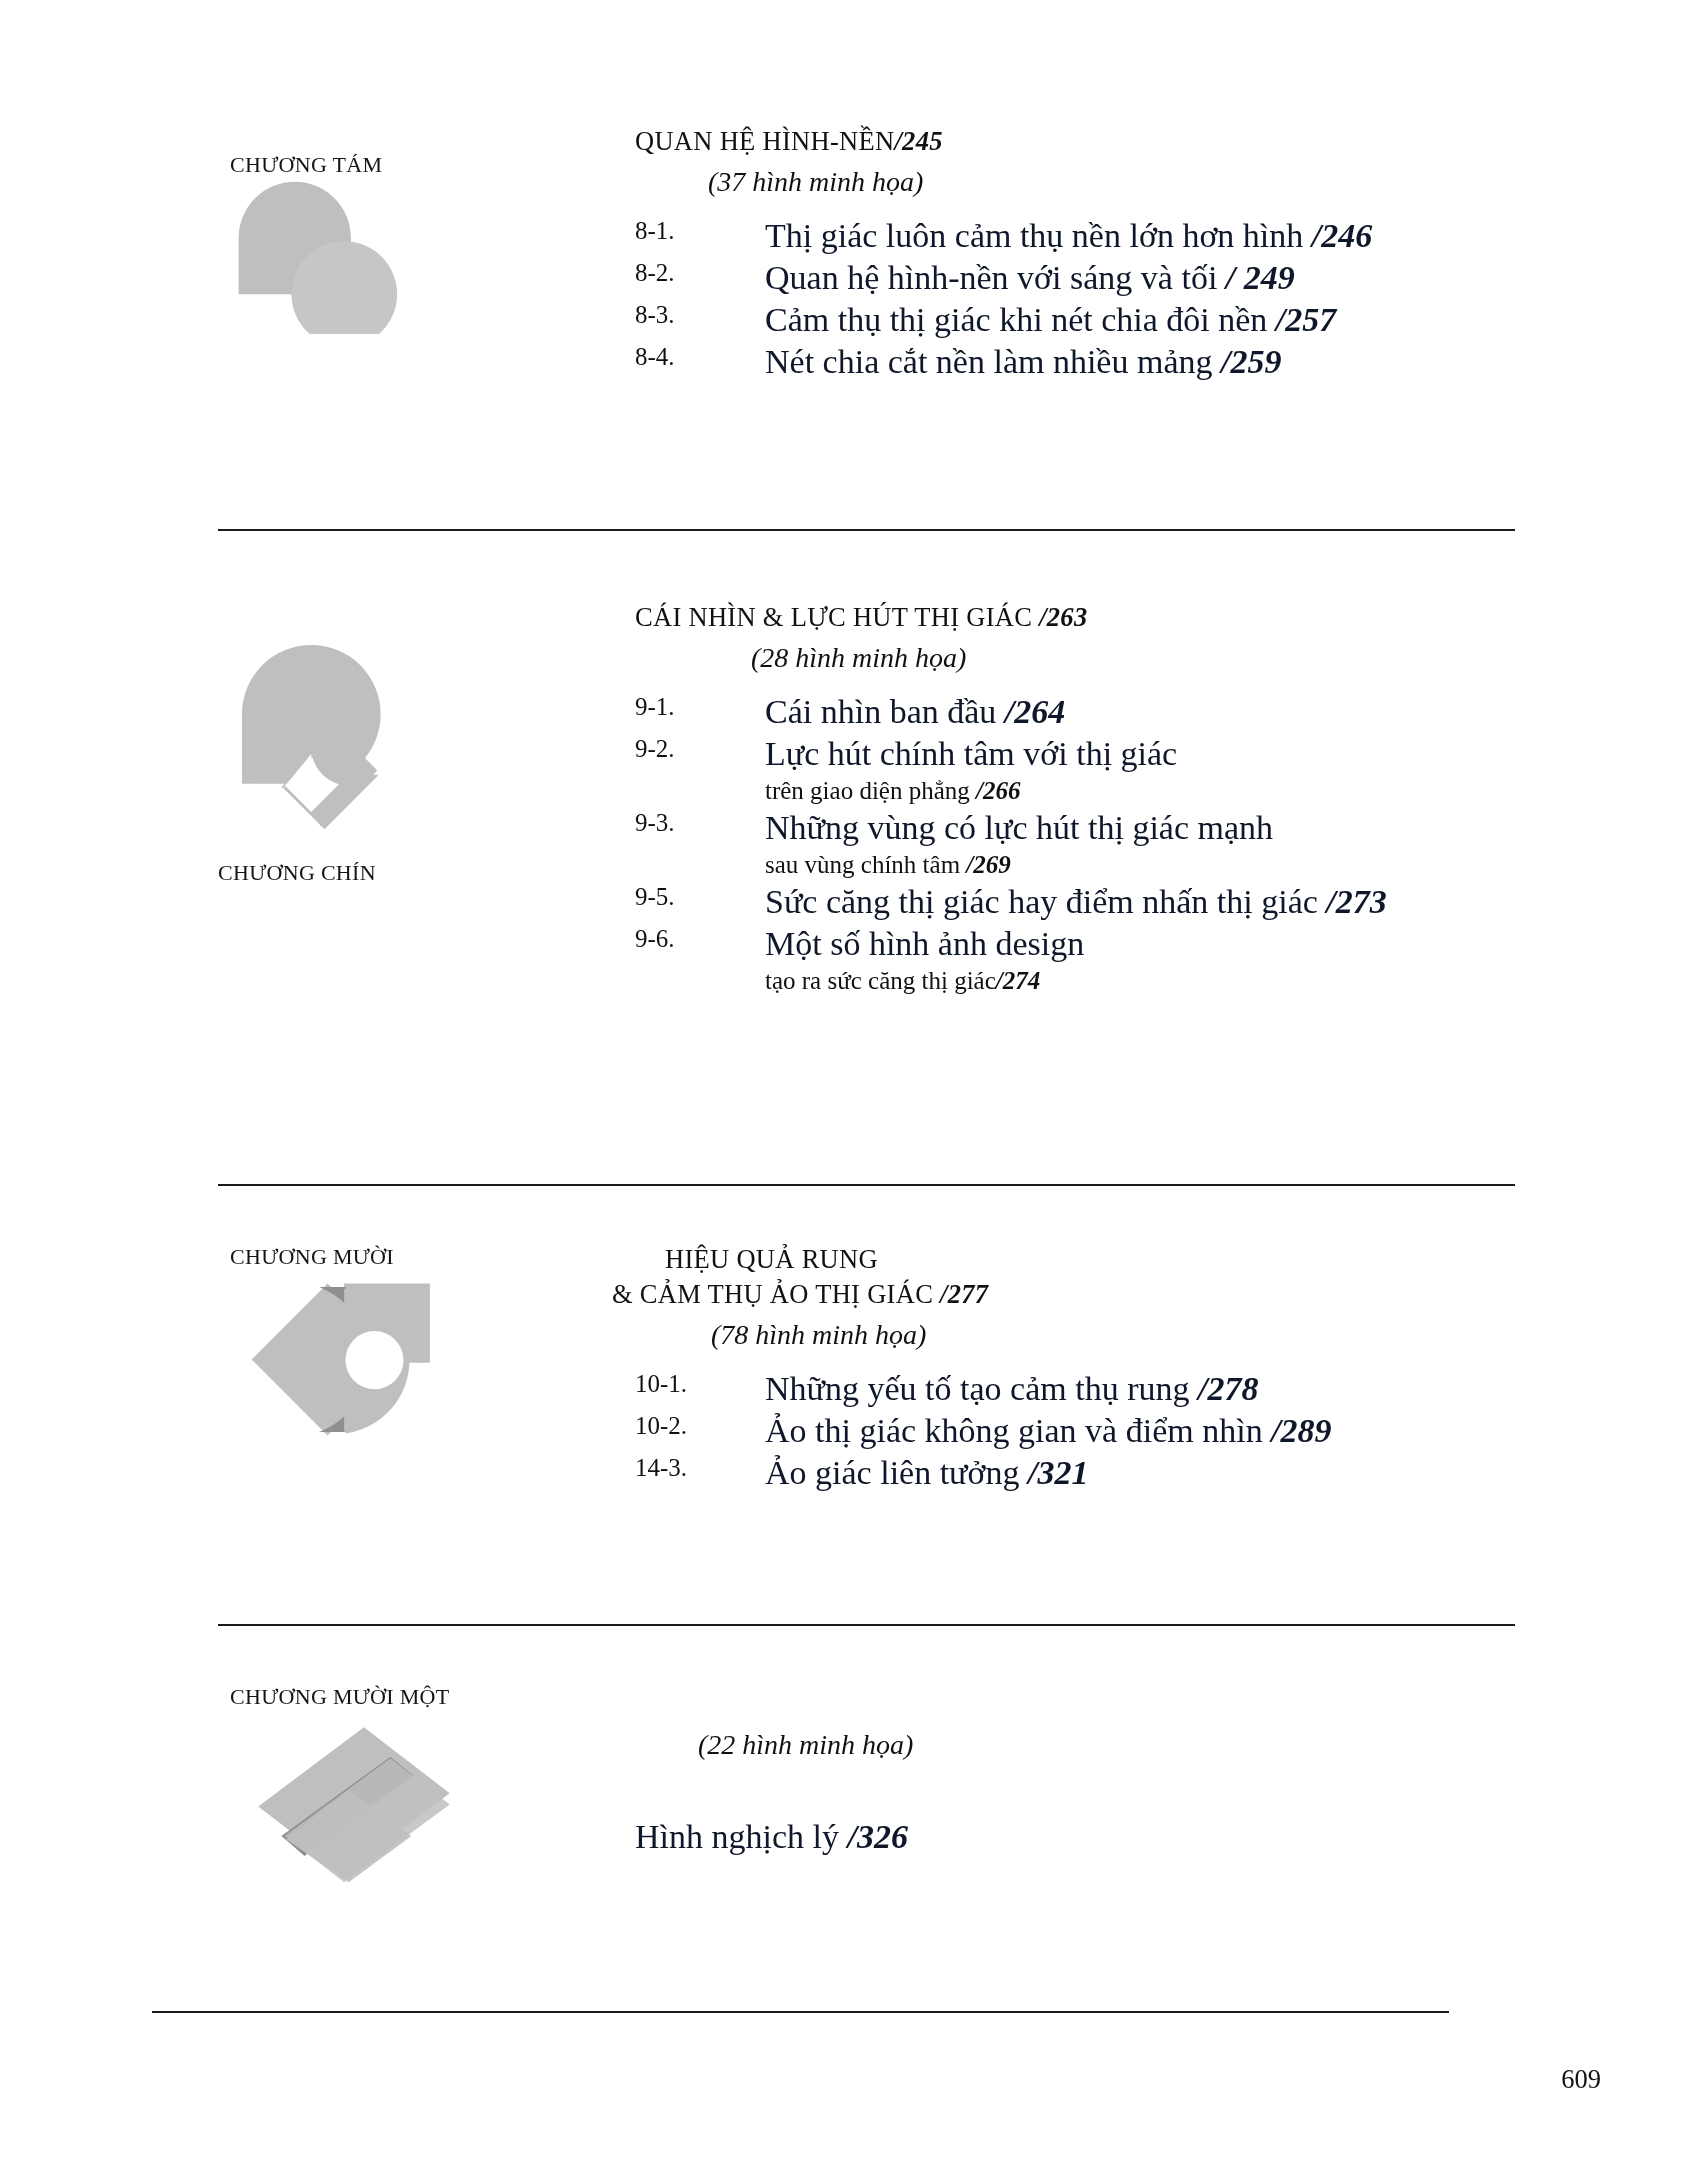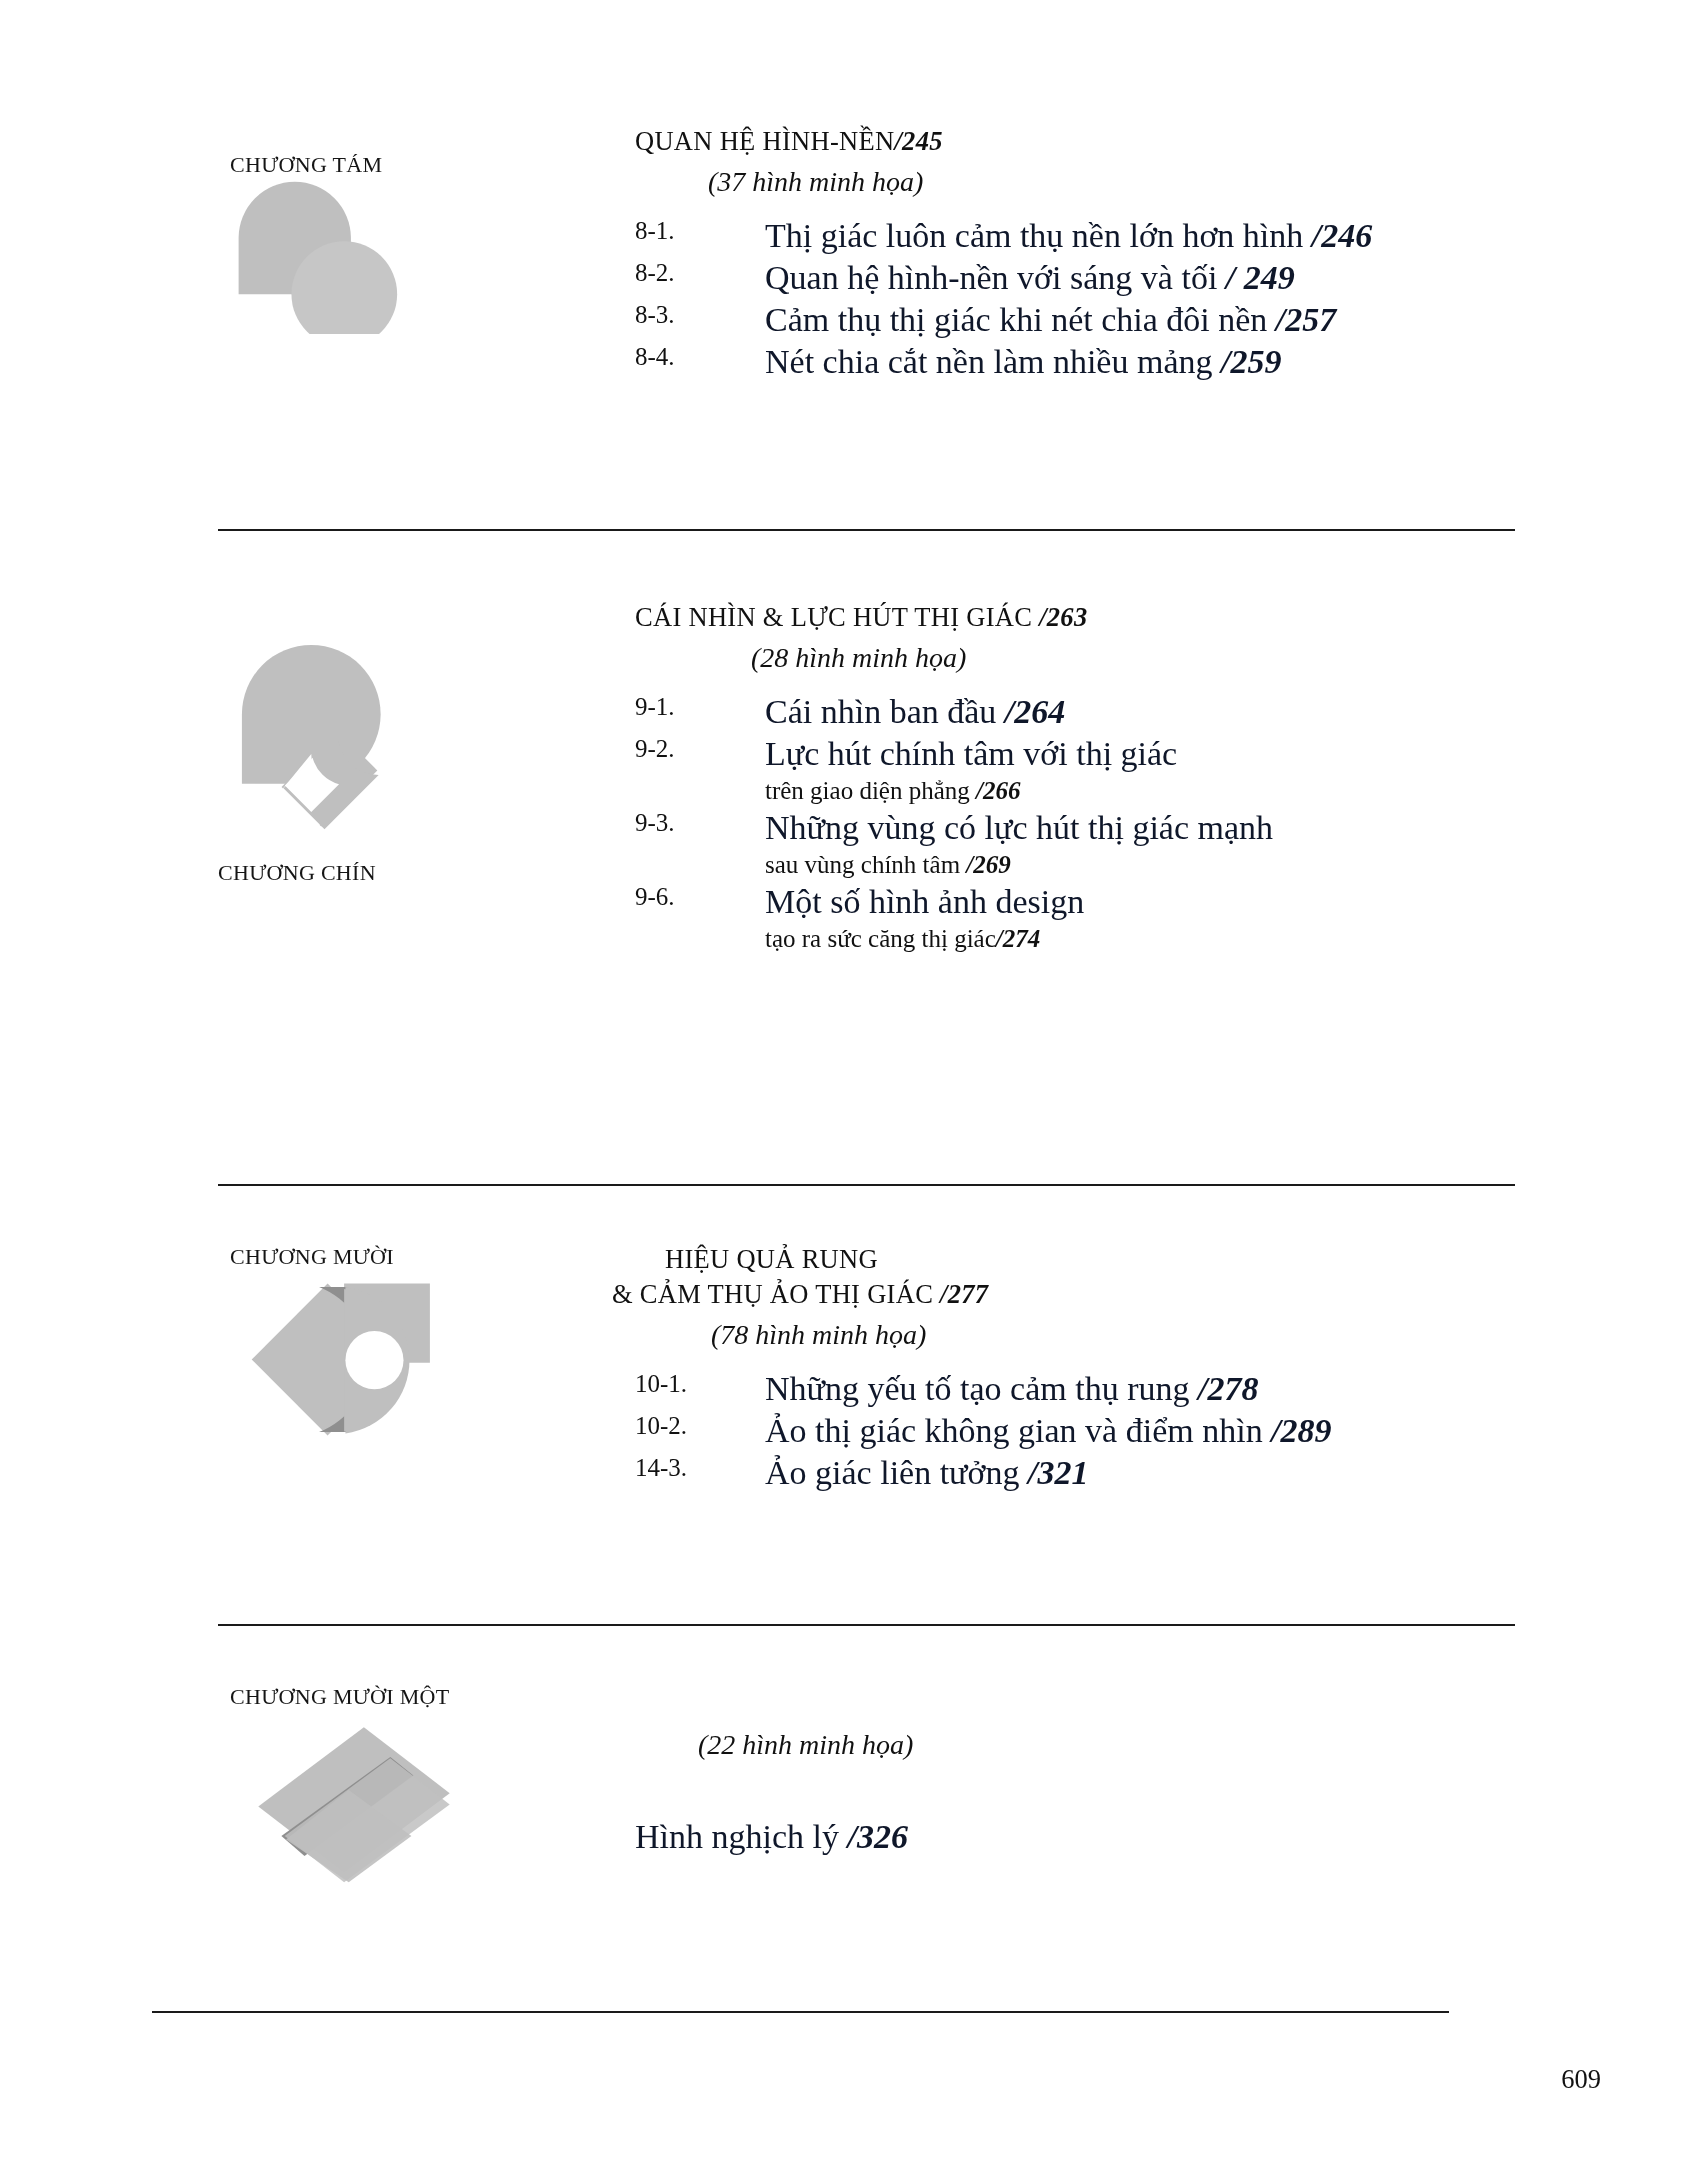--- a/index.html
+++ b/index.html
@@ -182,20 +182,24 @@
           <div class="toc-text">Lực hút chính tâm với thị giác</div>
         </div>
         <div class="toc-cont"><span>trên giao diện phẳng </span><span class="pg">/266</span></div>
 
         <div class="toc-row">
           <div class="toc-num">9-3.</div>
           <div class="toc-text">Những vùng có lực hút thị giác mạnh</div>
         </div>
         <div class="toc-cont"><span>sau vùng chính tâm </span><span class="pg">/269</span></div>
 
+        <div class="toc-row">
+          <div class="toc-num">9-5.</div>
+          <div class="toc-text"><span>Sức căng thị giác hay điểm nhấn thị giác </span><span class="pg">/273</span></div>
+        </div>
 
         <div class="toc-row">
           <div class="toc-num">9-6.</div>
           <div class="toc-text">Một số hình ảnh design</div>
         </div>
         <div class="toc-cont"><span> tạo ra sức căng thị giác</span><span class="pg">/274</span></div>
       </div>
     </div>
   </div>
 

